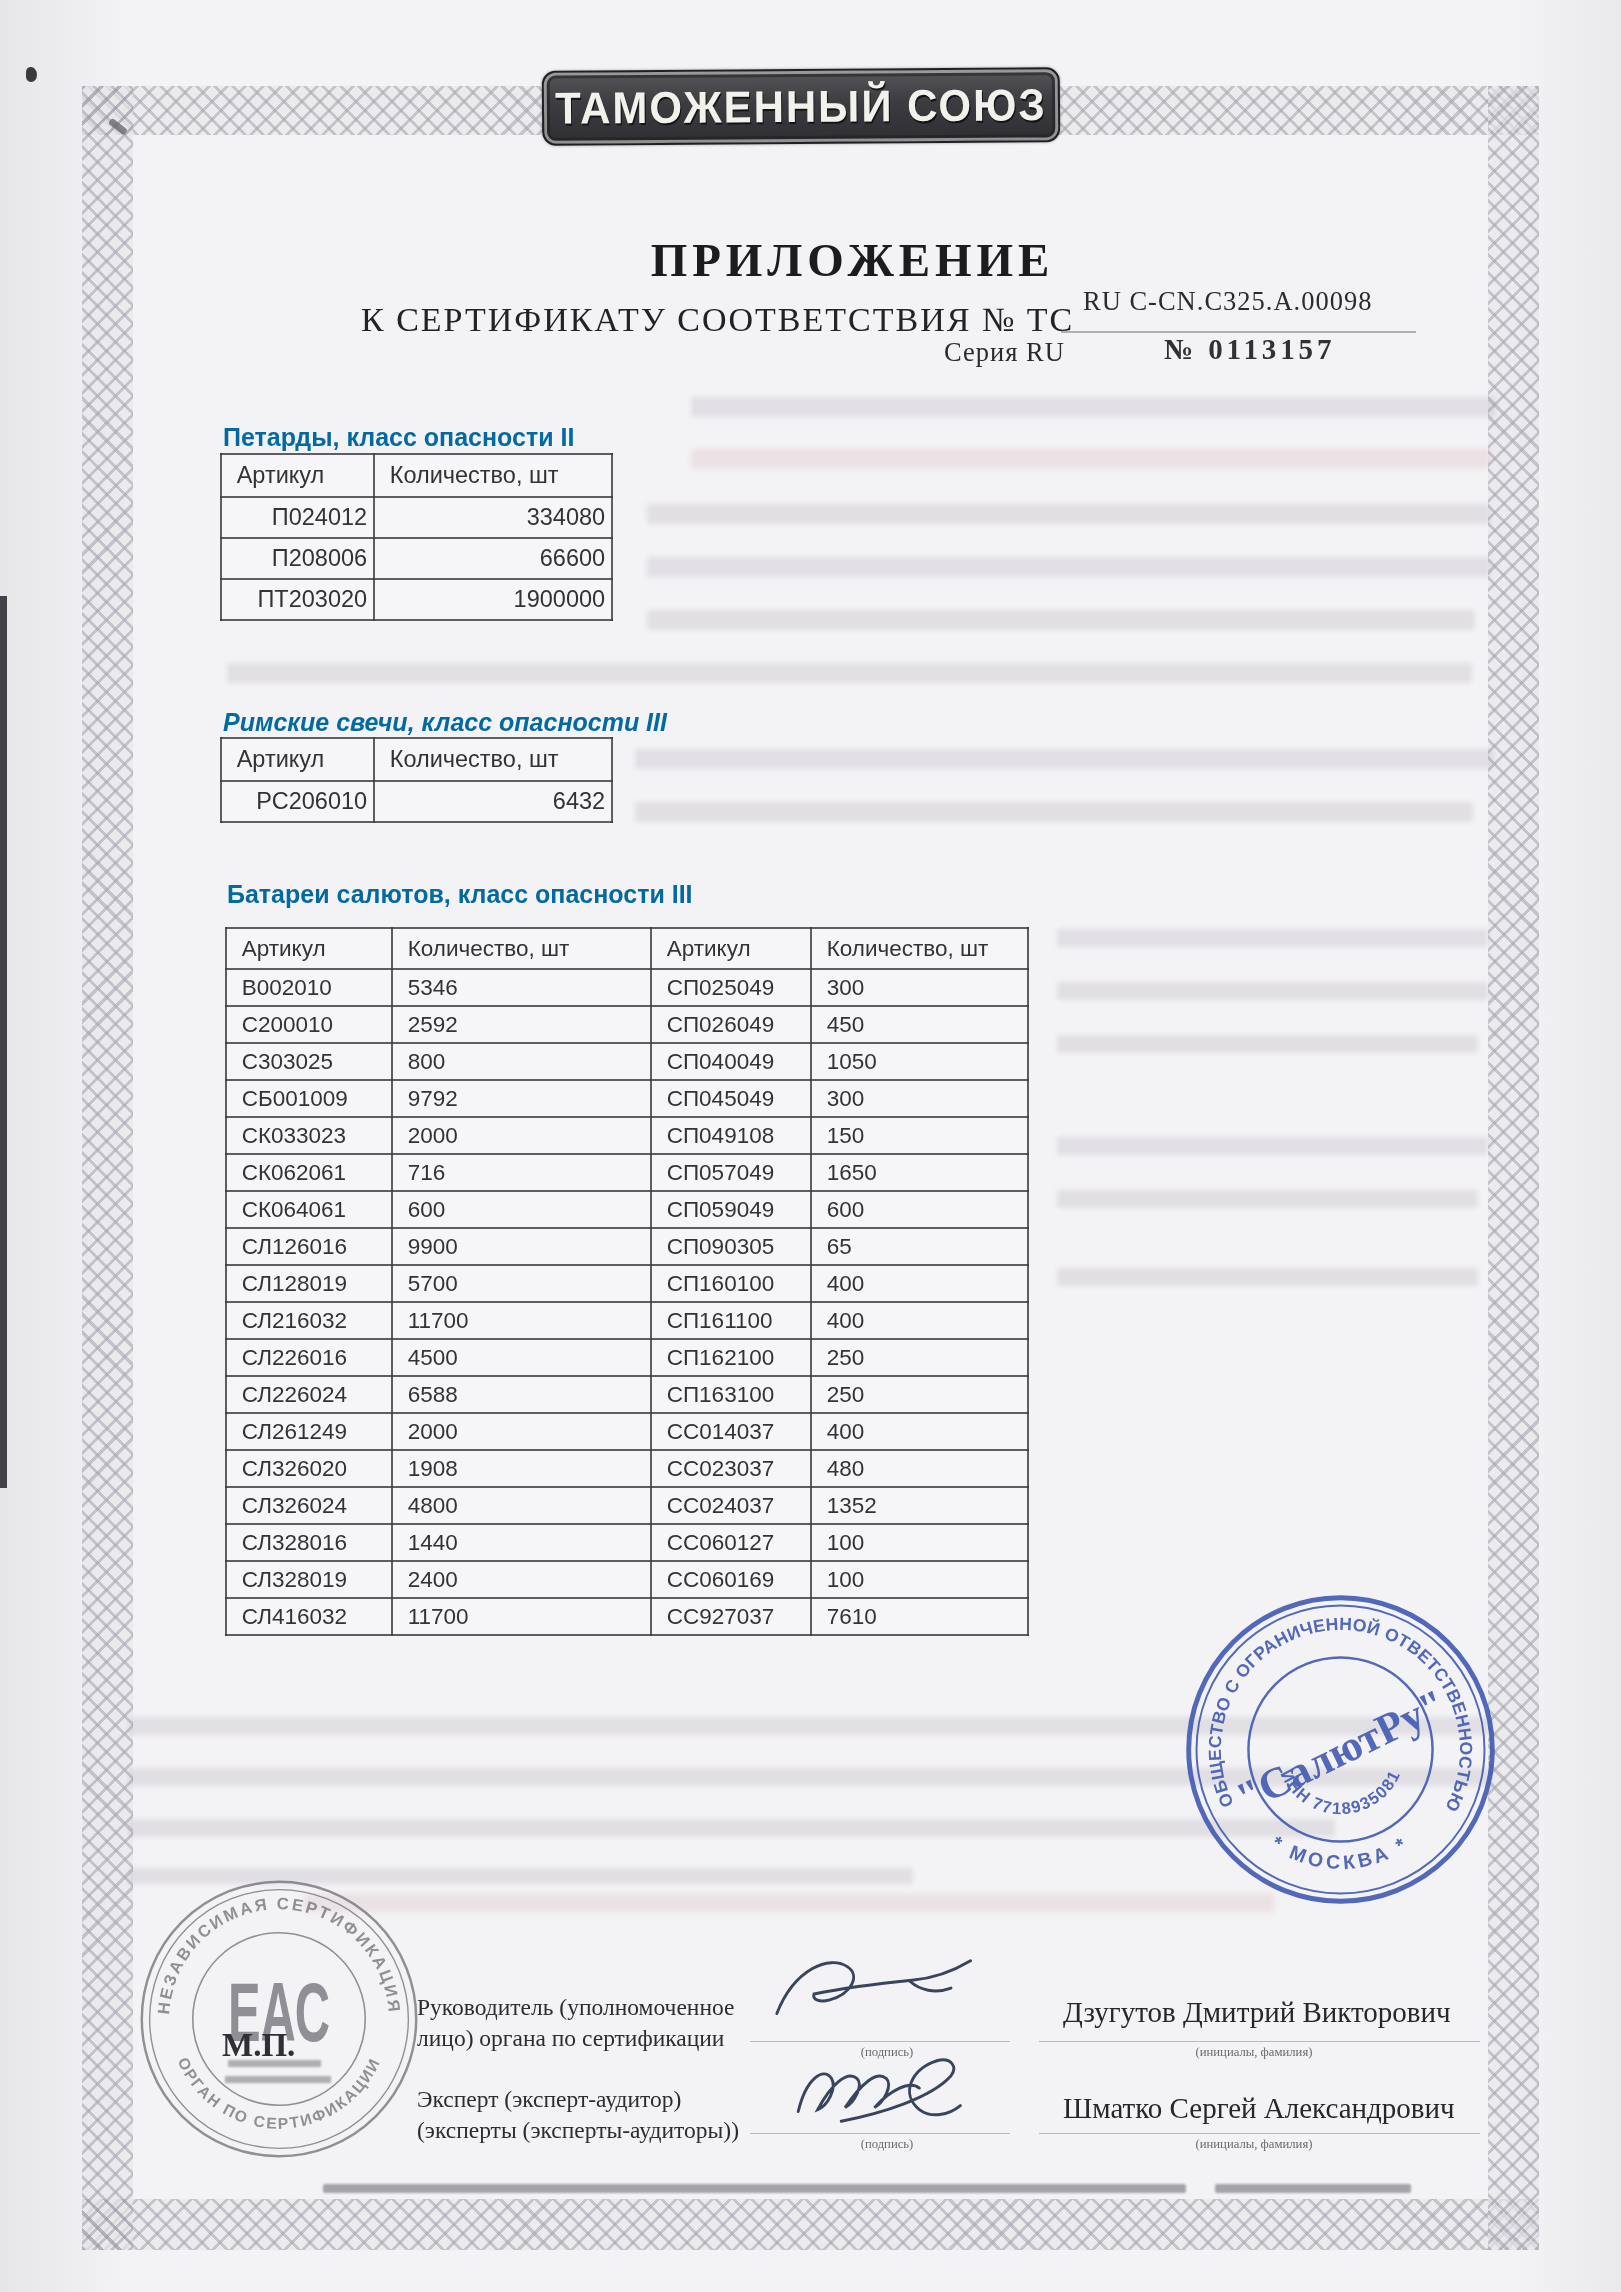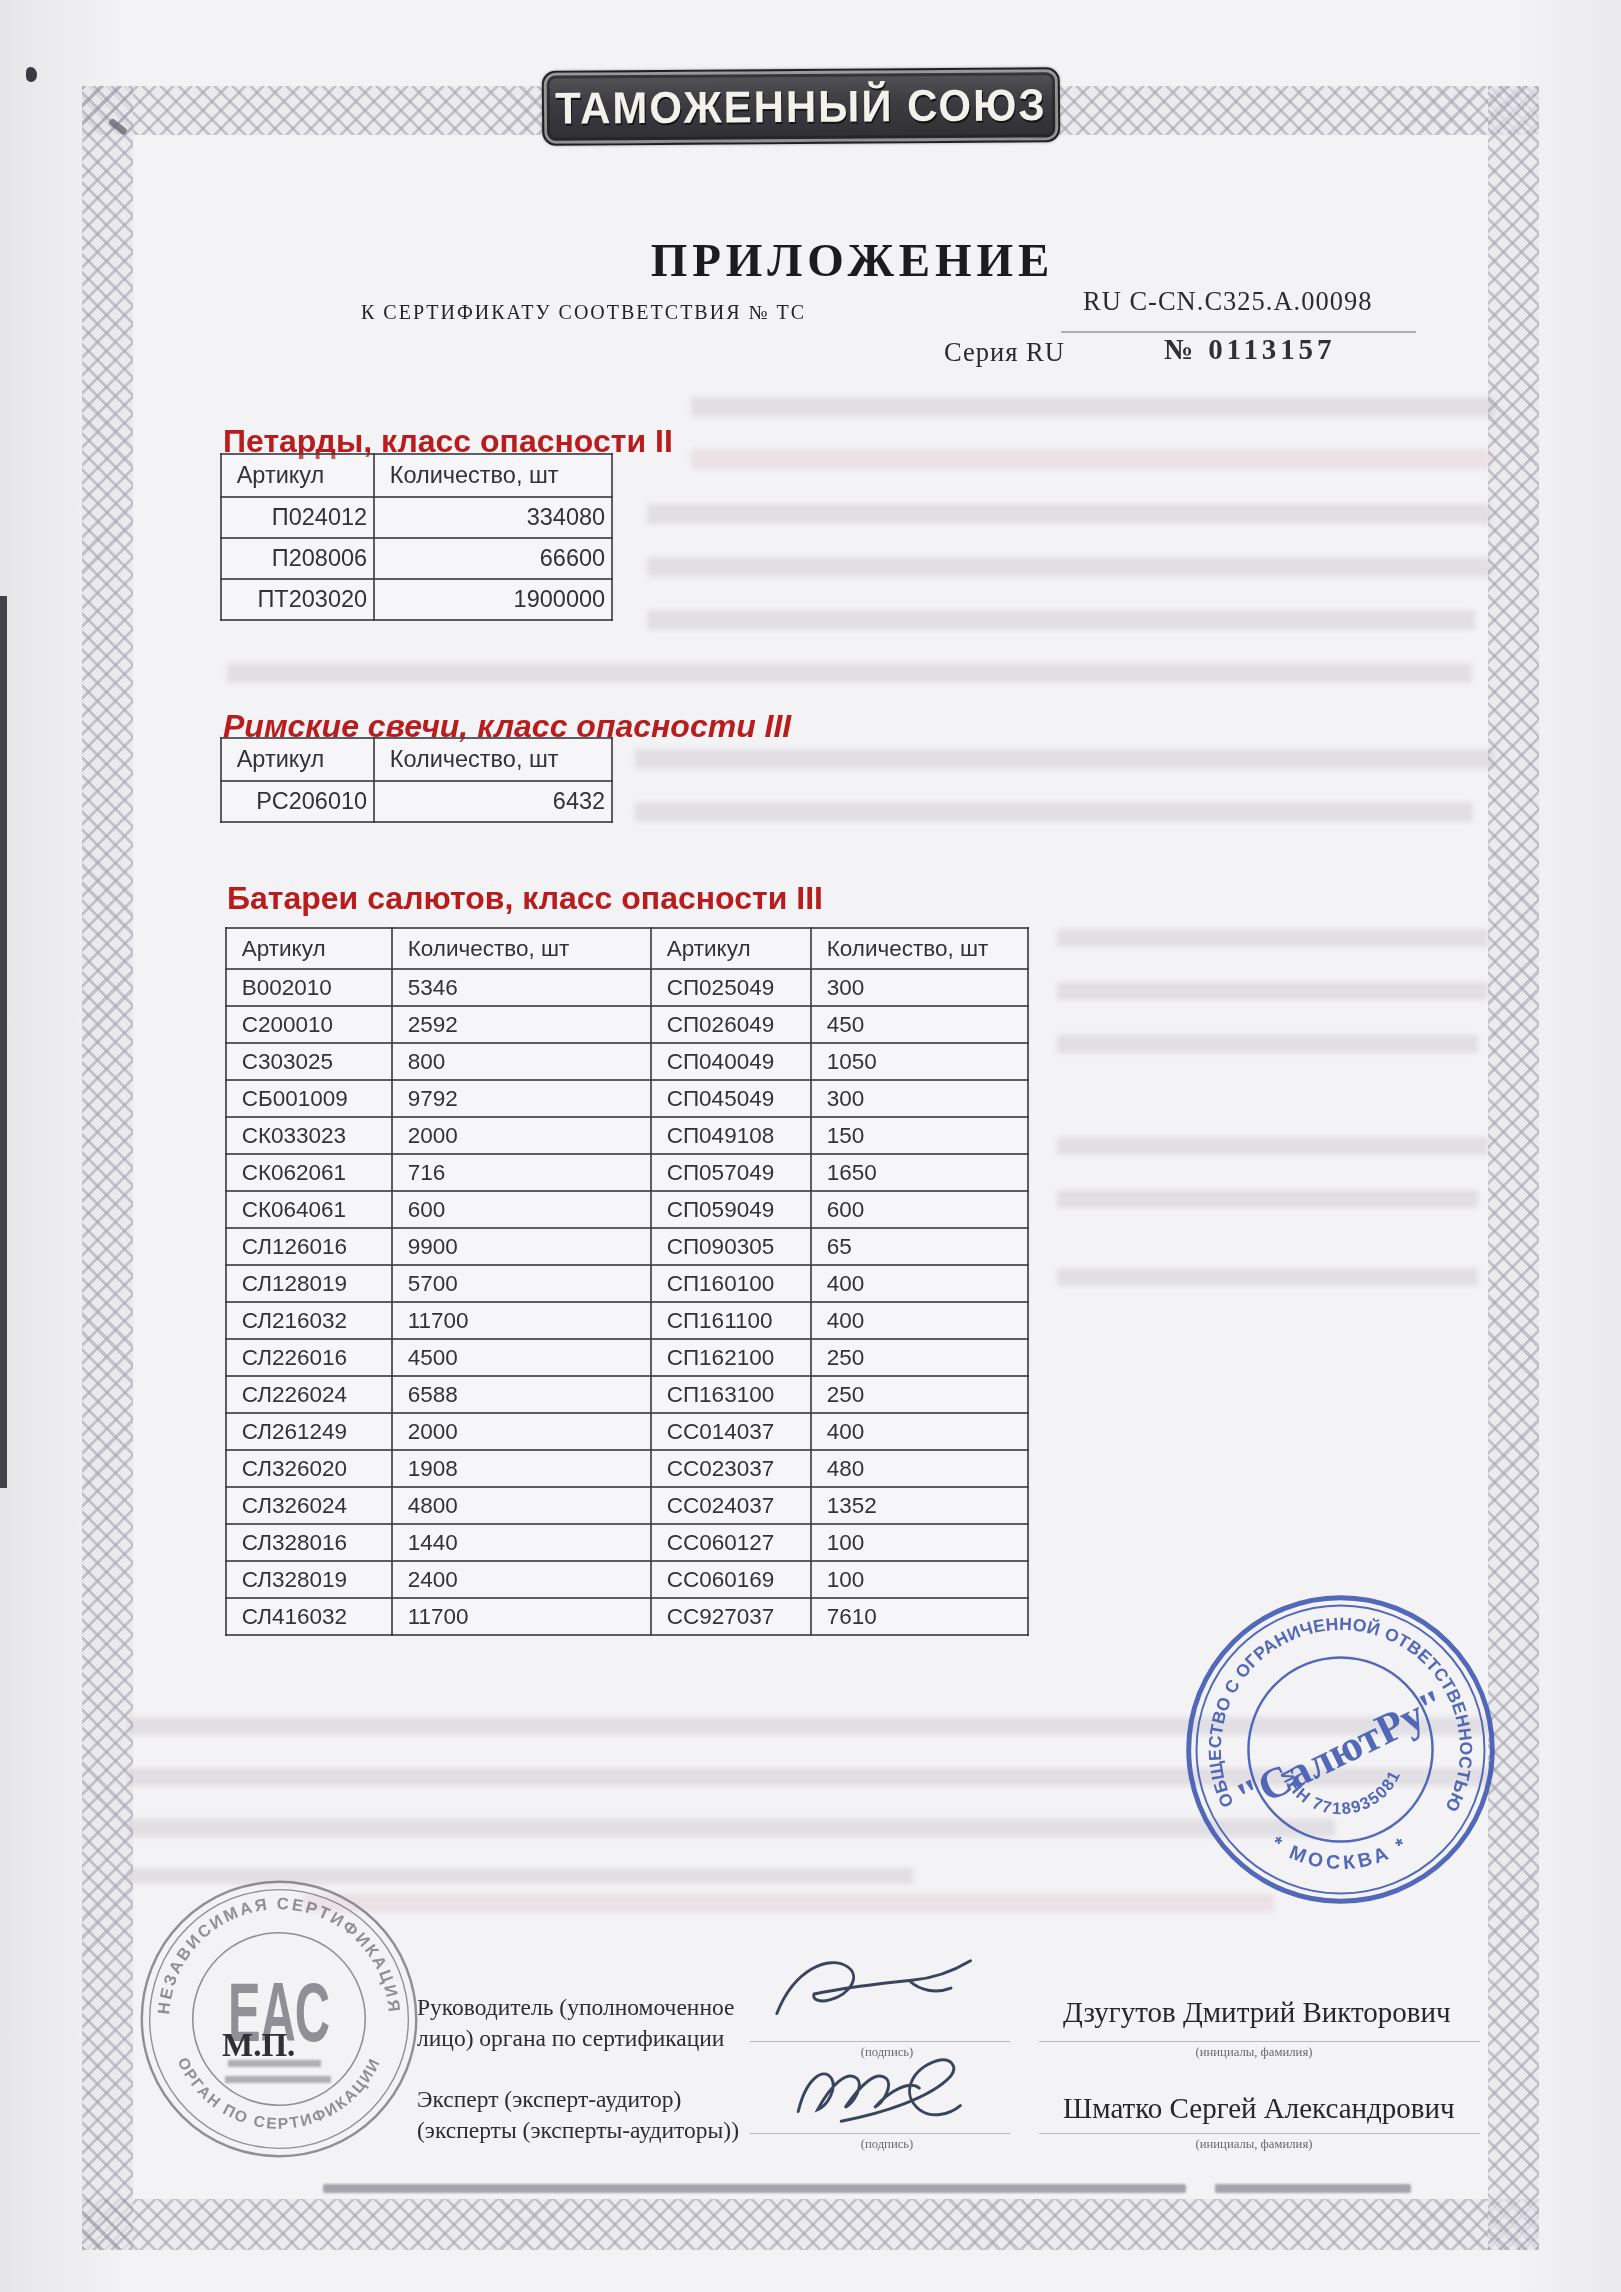--- a/index.html
+++ b/index.html
@@ -28,27 +28,27 @@
         background:linear-gradient(180deg,#56565a 0%,#3c3c40 45%,#2e2e33 100%);
         border:2.9px solid #1f1f24;border-radius:13.7px;
         box-shadow:inset 0 0 0 2.9px rgba(235,235,230,.55), inset 0 0 0 5.9px rgba(30,30,35,.55), 0 0 2.9px rgba(0,0,0,.35);
         display:flex;align-items:center;justify-content:center;transform:rotate(-.4deg);}
   .plaque span{font-family:"Liberation Sans",sans-serif;font-weight:bold;font-size:42px;letter-spacing:2px;
         color:#f2f1ec;text-shadow:1px 2px 0 #141418;transform:scaleY(1.06);white-space:nowrap;}
   
   .soft{filter:blur(0.3px);}
   .title{position:absolute;left:627px;top:233px;width:451px;text-align:center;font-size:47px;font-weight:600;
         letter-spacing:4.9px;color:#1c1c1f;z-index:5;}
-  .subtitle{position:absolute;left:361px;top:301px;font-size:20px;letter-spacing:2px;color:#232327;z-index:5;white-space:nowrap;}
+  .subtitle{position:absolute;left:361px;top:301px;font-size:34px;letter-spacing:2px;color:#232327;z-index:5;white-space:nowrap;}
   .certnum{position:absolute;left:1083px;top:286px;font-size:26.5px;letter-spacing:1px;color:#2a2a30;z-index:5;white-space:nowrap;}
   .cert-underline{position:absolute;left:1061px;top:331px;width:355px;height:2px;background:#8b8894;opacity:.65;z-index:4;}
   .series-label{position:absolute;left:944px;top:337px;font-size:26.5px;letter-spacing:1px;color:#2a2a30;z-index:5;}
   .series-num{position:absolute;left:1164px;top:333px;font-size:29px;font-weight:600;letter-spacing:3.9px;color:#303036;z-index:5;}
   
-  .caption{position:absolute;font-family:"Liberation Sans",sans-serif;font-weight:600;font-size:32px;color:#b91c1c;z-index:5;white-space:nowrap;}
+  .caption{position:absolute;font-family:"Liberation Sans",sans-serif;font-weight:600;font-size:25px;color:#0369a1;z-index:5;white-space:nowrap;}
   table.doc{position:absolute;border-collapse:collapse;table-layout:fixed;z-index:5;
         font-family:"Liberation Sans",sans-serif;color:#323237;background:rgba(255,255,255,.25);}
   table.doc th, table.doc td{border:2px solid rgba(58,58,66,.82);text-align:left;padding:0 5.9px 0 14.7px;
         font-weight:normal;overflow:hidden;white-space:nowrap;}
   table.t2col{left:220px;width:393px;font-size:23.5px;}
   table.t2col th{height:41px;}
   table.t2col td{height:39px;text-align:right;}
   table.t2col col.c1{width:153px;}
   table.t4col{left:225px;width:804px;font-size:22.5px;}
   table.t4col th{height:39px;}

